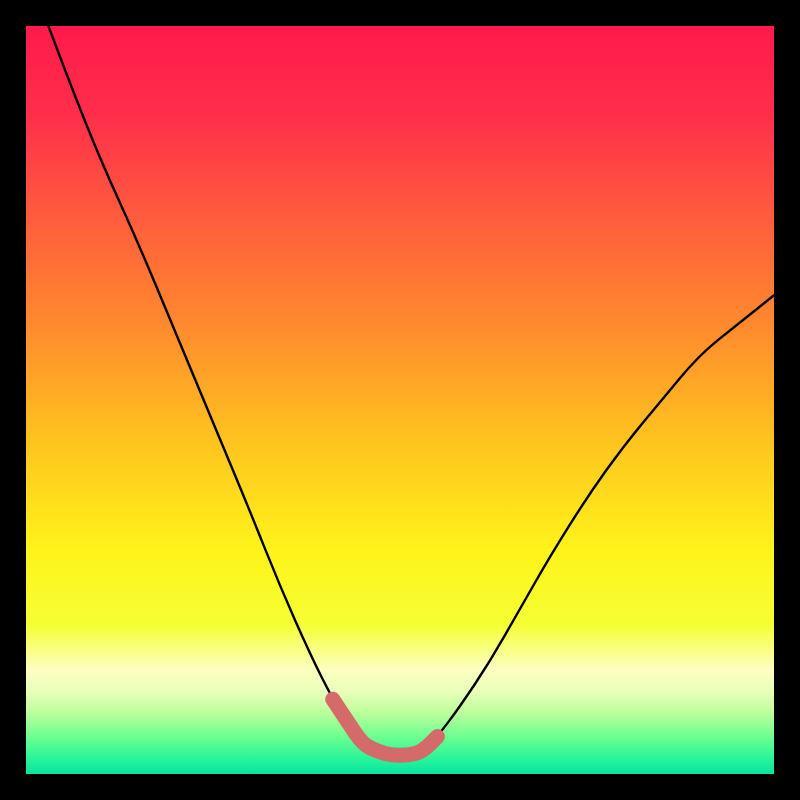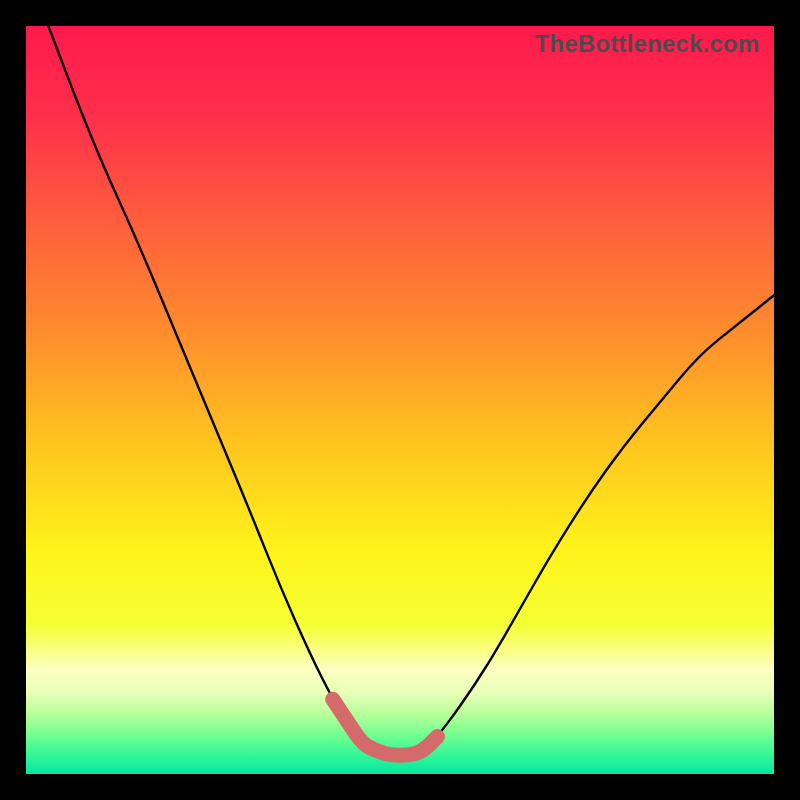--- a/index.html
+++ b/index.html
@@ -73,15 +73,14 @@
           </linearGradient>
       </defs>
       <rect x="0" y="0" width="748" height="748" fill="url(#bg)"></rect>
     </svg>
 
     <svg class="curve" viewBox="0 0 748 748" preserveAspectRatio="none">
       <path id="black-path" fill="none" stroke="#000000" stroke-width="2.4" stroke-linecap="round" stroke-linejoin="round" d="M 22.439999999999998 0 Q 44.879999999999995 59.83999999999992 59.839999999999996 97.23999999999995 Q 74.8 134.64 93.5 175.78000000000003 Q 112.2 216.92000000000007 130.9 261.80000000000007 Q 149.6 306.68 168.3 351.56 Q 187 396.44 205.7 441.32 Q 224.4 486.2 239.36 523.6 Q 254.32000000000002 561 269.28000000000003 594.66 Q 284.24 628.3199999999999 295.46000000000004 650.76 Q 306.68 673.2 314.15999999999997 684.4200000000001 Q 321.64 695.64 329.12 706.86 Q 336.6 718.08 344.08000000000004 721.8199999999999 Q 351.56 725.56 359.03999999999996 727.43 Q 366.52 729.3 374 729.3 Q 381.48 729.3 388.96000000000004 727.43 Q 396.44 725.56 403.92 718.0799999999999 Q 411.40000000000003 710.6 422.62 695.6400000000001 Q 433.84 680.6800000000001 448.79999999999995 658.24 Q 463.76 635.8 478.72 609.62 Q 493.68 583.44 508.64 557.26 Q 523.6 531.08 542.3 501.16 Q 561 471.24 579.7 445.06 Q 598.4 418.88 617.0999999999999 396.44 Q 635.8 374 654.5 351.55999999999995 Q 673.2 329.11999999999995 691.9000000000001 314.15999999999997 Q 710.6 299.2 729.3 284.24 T 748 269.28"></path>
       <path id="marker-path" fill="none" stroke="#d46a6a" stroke-width="15" stroke-linecap="round" stroke-linejoin="round" d="M 306.68 673.2 Q 321.64 695.64 329.12 706.86 Q 336.6 718.08 344.08000000000004 721.8199999999999 Q 351.56 725.56 359.03999999999996 727.43 Q 366.52 729.3 374 729.3 Q 381.48 729.3 388.96000000000004 727.43 Q 396.44 725.56 403.92 718.0799999999999 T 411.40000000000003 710.6"></path>
     </svg>
 
-    <div class="watermark">TheBottleneck.com</div>
   </div>
 </div>
 
 </body></html>

